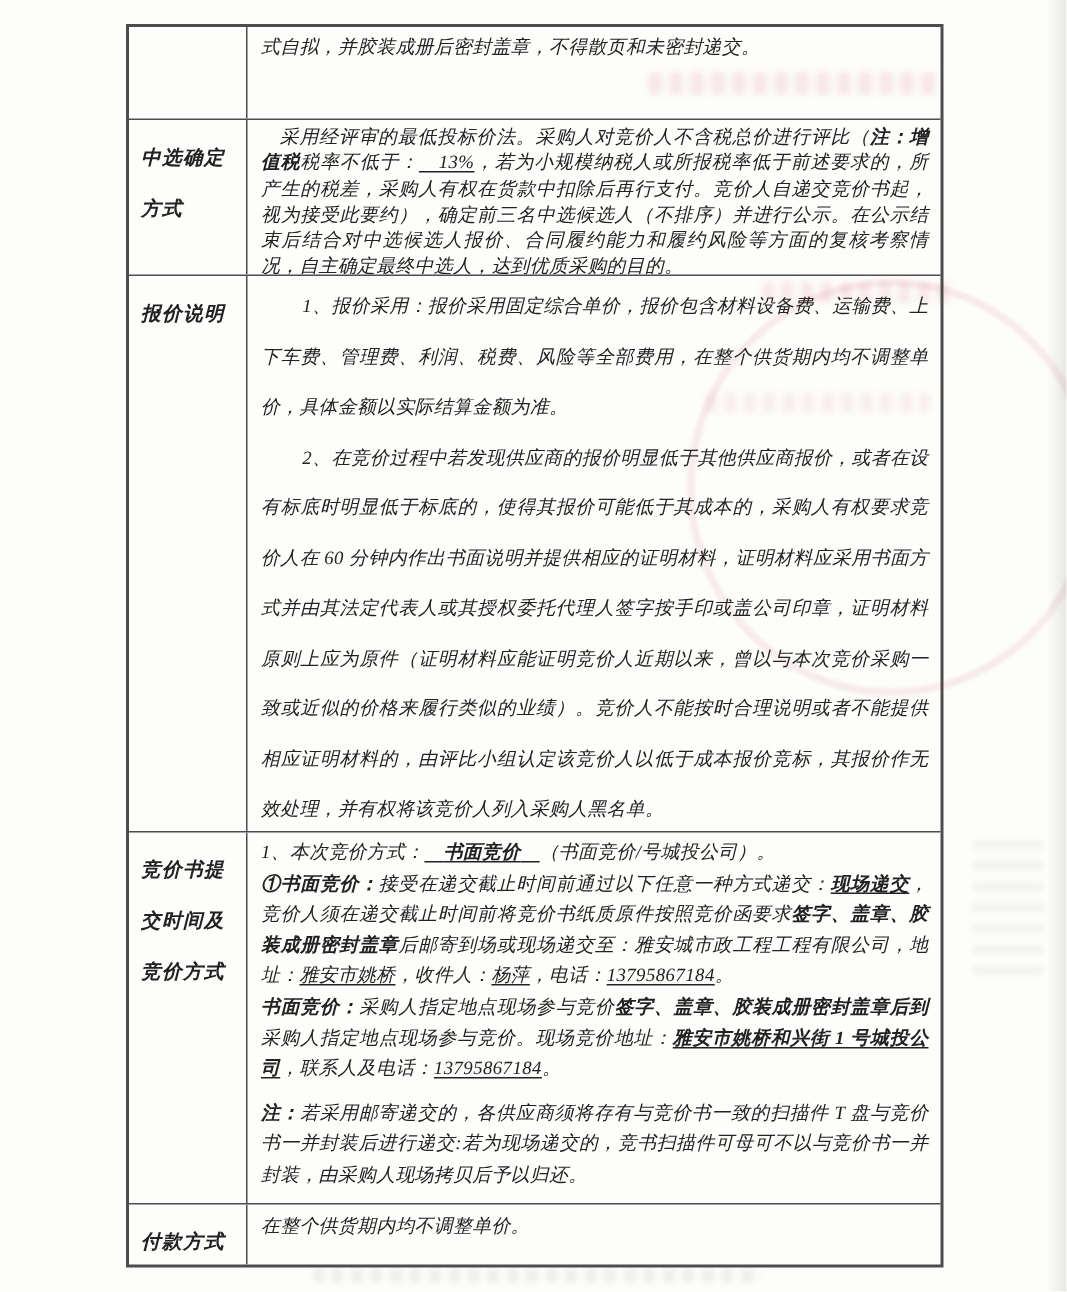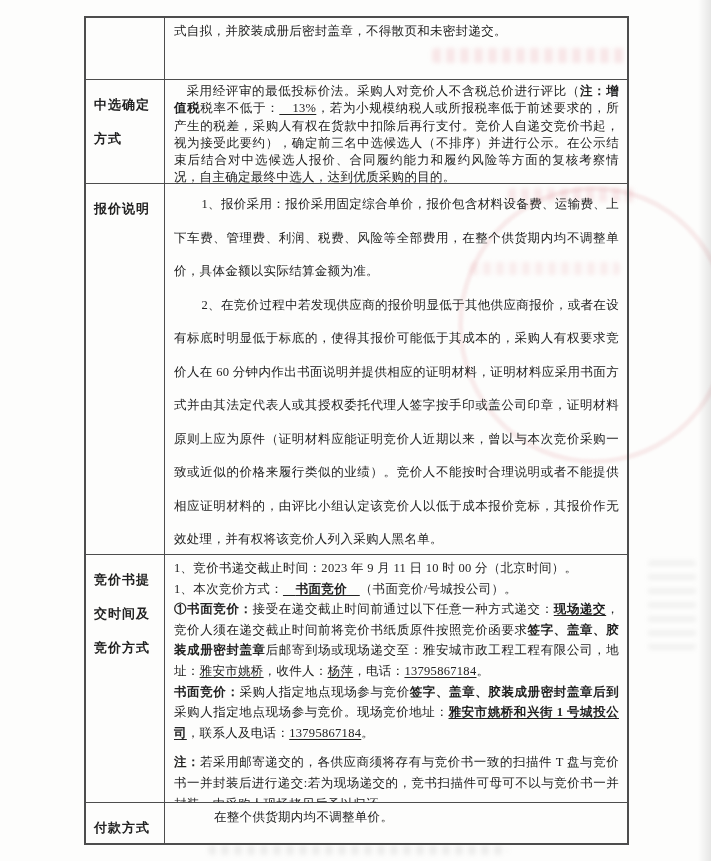--- a/index.html
+++ b/index.html
@@ -18,21 +18,21 @@
   }
   
   .tbl{
     position:absolute;
     left:84px; top:16px; width:545px;
     border:2px solid var(--border);
     background:transparent;
   }
   .row{display:flex;border-bottom:1px solid var(--border);overflow:hidden;}
   .row:last-child{border-bottom:none;}
-  .cell{overflow:hidden;}
+  .cell{overflow:hidden;font-style:italic;}
   .label{
     width:79px;flex:0 0 79px;
     border-right:1px solid var(--border);
     font-weight:700;
     font-size:13px;
     line-height:34px;
     padding:8px 6px 0 8px;
     letter-spacing:1px;
   }
   .content{
@@ -104,28 +104,27 @@
     <div class="row" style="height: 371px;">
       <div class="cell label"><span>报价说明</span></div>
       <div class="cell content sp-loose pt4">
         <p class="para ind2"><span class="">1、报价采用：报价采用固定综合单价，报价包含材料设备费、运输费、上下车费、管理费、利润、税费、风险等全部费用，在整个供货期内均不调整单价，具体金额以实际结算金额为准。</span></p>
         <p class="para ind2"><span class="">2、在竞价过程中若发现供应商的报价明显低于其他供应商报价，或者在设有标底时明显低于标底的，使得其报价可能低于其成本的，采购人有权要求竞价人在 60 分钟内作出书面说明并提供相应的证明材料，证明材料应采用书面方式并由其法定代表人或其授权委托代理人签字按手印或盖公司印章，证明材料原则上应为原件（证明材料应能证明竞价人近期以来，曾以与本次竞价采购一致或近似的价格来履行类似的业绩）。竞价人不能按时合理说明或者不能提供相应证明材料的，由评比小组认定该竞价人以低于成本报价竞标，其报价作无效处理，并有权将该竞价人列入采购人黑名单。</span></p>
       </div>
     </div>
     <div class="row" style="height: 248px;">
       <div class="cell label"><span>竞价书提交时间及竞价方式</span></div>
       <div class="cell content sp-med pt3">
-        <p class="para"><span class="">1、竞价书递交截止时间：2023 年 9 月 11 日 10 时 00 分（北京时间）。</span></p>
         <p class="para"><span class="">1、本次竞价方式：</span><span class="u">　</span><span class="b u">书面竞价</span><span class="u">　</span><span class="">（书面竞价/号城投公司）。</span></p>
         <p class="para"><span class="b ">①书面竞价：</span><span class="">接受在递交截止时间前通过以下任意一种方式递交：</span><span class="b u">现场递交</span><span class="">，竞价人须在递交截止时间前将竞价书纸质原件按照竞价函要求</span><span class="b ">签字、盖章、胶装成册密封盖章</span><span class="">后邮寄到场或现场递交至：雅安城市政工程工程有限公司，地址：</span><span class="u">雅安市姚桥</span><span class="">，收件人：</span><span class="u">杨萍</span><span class="">，电话：</span><span class="u">13795867184</span><span class="">。</span></p>
         <p class="para"><span class="b ">书面竞价：</span><span class="">采购人指定地点现场参与竞价</span><span class="b ">签字、盖章、胶装成册密封盖章后到</span><span class="">采购人指定地点现场参与竞价。现场竞价地址：</span><span class="b u">雅安市姚桥和兴街 1 号城投公司</span><span class="">，联系人及电话：</span><span class="u">13795867184</span><span class="">。</span></p>
         <p class="para gap"><span class="b ">注：</span><span class="">若采用邮寄递交的，各供应商须将存有与竞价书一致的扫描件 T 盘与竞价书一并封装后进行递交:若为现场递交的，竞书扫描件可母可不以与竞价书一并封装，由采购人现场拷贝后予以归还。</span></p>
       </div>
     </div>
-    <div class="row" style="height: 40px; gap: 40px;">
+    <div class="row" style="height: 40px;">
       <div class="cell label"><span>付款方式</span></div>
       <div class="cell content sp-med pt4">
         <p class="para"><span class="">在整个供货期内均不调整单价。</span></p>
       </div>
     </div>
   </div>
 
 <div class="scan-edge"></div>
 
 </body></html>

